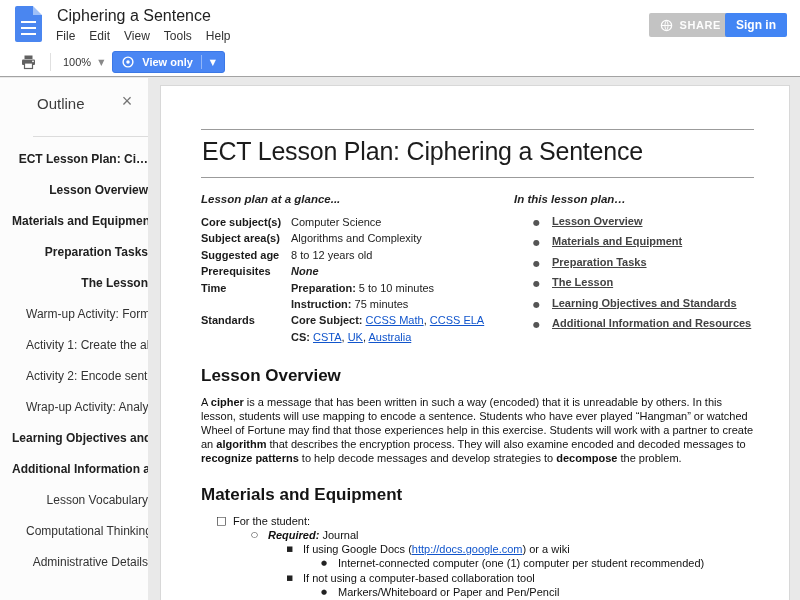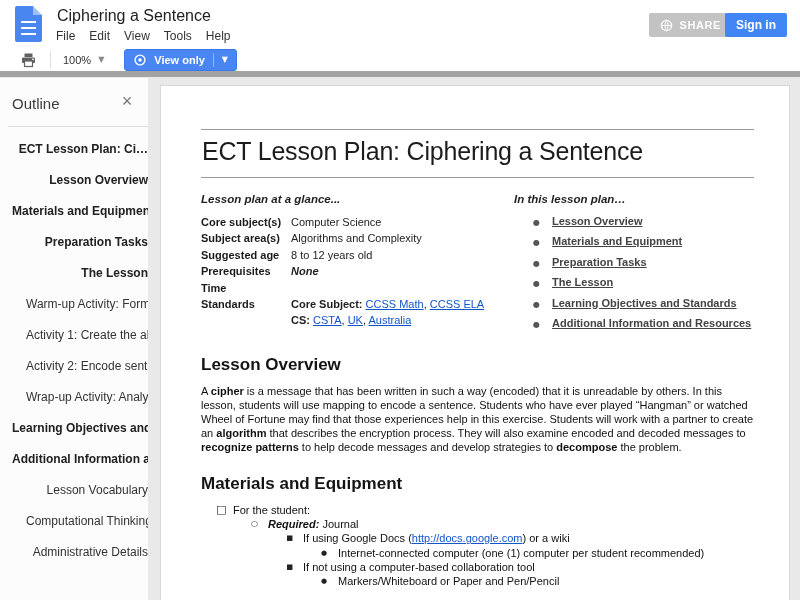--- a/index.html
+++ b/index.html
@@ -17,36 +17,36 @@
   .menus { position:absolute; left:56px; top:29px; display:flex; }
   .menu-item { font-size:12px; color:#333; margin-right:14px; cursor:pointer; }
   .share-btn { position:absolute; right:68px; top:13px; height:24px; background:#c3c3c3; border-radius:2px;
       color:#fdfdfd; font-size:11px; font-weight:bold; letter-spacing:.6px;
       display:flex; align-items:center; gap:6px; padding:0 11px; }
   .signin-btn { position:absolute; right:13px; top:13px; height:24px; background:#4285f4; border-radius:2px;
       color:#fff; font-size:12px; font-weight:bold; display:flex; align-items:center; padding:0 11px; }
 
   
   .toolbar { position:absolute; top:48px; left:0; width:800px; height:29px; background:#fff;
-      border-bottom:6px solid #a3a3a3; display:flex; align-items:center; z-index:5; }
+      border-bottom:1px solid #a3a3a3; display:flex; align-items:center; z-index:5; }
   .print-btn { margin-left:20px; display:flex; align-items:center; }
   .tb-sep { width:1px; height:18px; background:#e0e0e0; margin:0 12px 0 13px; }
   .zoom-ctl { display:flex; align-items:center; font-size:11px; color:#333; }
   .caret { font-family:"DejaVu Sans", sans-serif; font-size:8px; color:#888; margin-left:7px; }
-  .viewonly-btn { margin-left:20px; height:22px; background:#4a86f3; border:1px solid #3b78e7; border-radius:3px;
+  .viewonly-btn { margin-left:8px; height:22px; background:#4a86f3; border:1px solid #3b78e7; border-radius:3px;
       display:flex; align-items:center; color:#fff; padding:0 8px; }
   .viewonly-btn .lbl { font-size:11px; font-weight:bold; margin:0 8px 0 7px; }
   .viewonly-btn .vsep { width:1px; height:14px; background:rgba(255,255,255,.4); }
   .viewonly-btn .caret { color:#fff; margin-left:8px; }
 
   
   .main { position:absolute; top:78px; left:0; width:800px; bottom:0; }
 
   .sidebar { position:absolute; left:0; top:0; width:148px; bottom:0; background:#fcfcfc; }
-  .sidebar-head { position:relative; height:49px; }
+  .sidebar-head { position:relative; height:59px;margin-left:25px; }
   .sidebar-head:after { content:""; position:absolute; left:8px; right:0; bottom:0; border-bottom:1px solid #dcdcdc; }
   .sidebar-title { position:absolute; left:12px; top:17px; font-size:15px; color:#3c3c3c; }
   .close-x { position:absolute; right:10px; top:12px; font-size:18px; color:#757575; cursor:pointer; line-height:22px; width:22px; text-align:center; }
   .outline-list { padding-top:7px; }
   .outline-item { height:31px; line-height:31px; padding-left:12px; font-size:12px; color:#212121;
       font-weight:bold; white-space:nowrap; overflow:hidden; cursor:pointer;text-align:right; }
   .outline-item.l1 { padding-left:26px; font-weight:normal; color:#333; }
 
   
   .page { position:absolute; left:160px; top:7px; width:630px; bottom:-2px; background:#fff;
@@ -187,20 +187,21 @@
               <div class="glance-row">
                 <span class="glance-label">Suggested age</span>
                 <span class="glance-value"><span>8 to 12 years old</span></span>
               </div>
               <div class="glance-row">
                 <span class="glance-label">Prerequisites</span>
                 <span class="glance-value"><span class="i ">None</span></span>
               </div>
               <div class="glance-row">
                 <span class="glance-label">Time</span>
+                <span class="glance-value"><span class="b ">Preparation:</span><span> 5 to 10 minutes</span><br><span class="b ">Instruction:</span><span> 75 minutes</span></span>
               </div>
               <div class="glance-row">
                 <span class="glance-label">Standards</span>
                 <span class="glance-value"><span class="b ">Core Subject: </span><span class="link">CCSS Math</span><span>, </span><span class="link">CCSS ELA</span><br><span class="b ">CS: </span><span class="link">CSTA</span><span>, </span><span class="link">UK</span><span>, </span><span class="link">Australia</span></span>
               </div>
             </div>
         </div>
         <div class="col-right">
           <div class="toc-heading">In this lesson plan…</div>
           <div class="toc-list">

